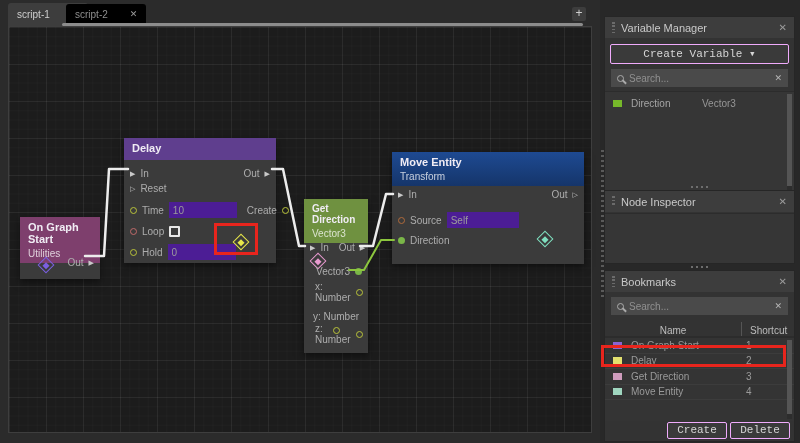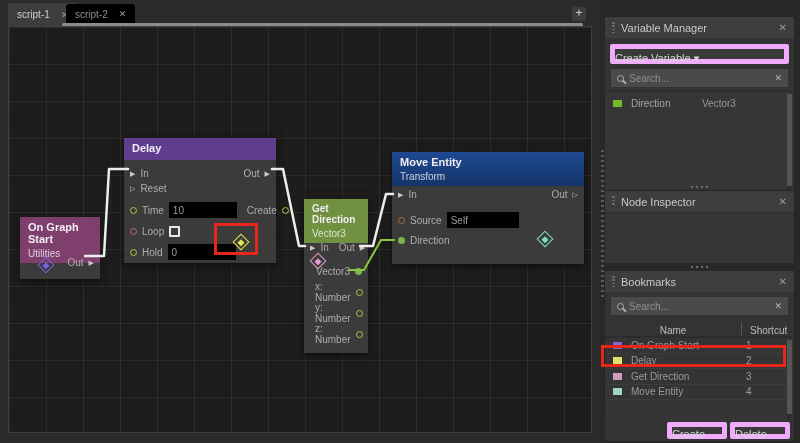--- a/index.html
+++ b/index.html
@@ -5,21 +5,21 @@
   * { box-sizing: border-box; margin: 0; padding: 0; }
   html,body { width:800px; height:443px; overflow:hidden; }
   body {
     position:relative; background:#2b2b2b;
     font-family:"Liberation Sans", sans-serif; color:#b5b5b5; font-size:10px;
     -webkit-font-smoothing:antialiased;
   }
 
   
   .tabbar { position:absolute; left:0; top:0; width:600px; height:26px; }
-  .tab { position:absolute; top:3px; height:23px; display:flex; align-items:center; gap:11px;
+  .tab { position:absolute; top:3px; height:23px; display:flex; align-items:center; gap:22px;
          padding:0 9px; border-radius:3px 3px 0 0; cursor:pointer; }
   .tab .tlabel { font-size:10px; }
   .tab .tclose { font-size:9px; color:#9a9a9a; }
   .tab.active { background:#3d3d3d; color:#cfcfcf; }
   .tab.inactive { background:#000000; color:#8f8f8f; top:4px; height:20px; }
   .tab1 { left:8px; }
   .tab2 { left:66px; }
   .add-tab { position:absolute; right:14px; top:7px; width:14px; height:14px; background:#3d3d3d;
              border-radius:2px; color:#cfcfcf; font-size:12px; line-height:13px; text-align:center; cursor:pointer; }
   .hscroll { position:absolute; left:62px; top:23px; width:521px; height:3px; background:#8c8c8c; border-radius:2px; }
@@ -41,21 +41,21 @@
   .nhead { padding:4px 8px; color:#efeaf2; }
   .nhead .ntitle { font-weight:bold; font-size:11px; color:#f0ecf4; }
   .nhead .nsub { font-size:10px; color:rgba(255,255,255,.75); margin-top:3px; }
   .node .row { position:absolute; left:0; right:0; display:flex; align-items:center; gap:5px; padding:0 6px; height:14px; }
 
   .exec { font-size:7px; line-height:7px; color:#c9c9c9; }
   .circ { width:7px; height:7px; border-radius:50%; border:1px solid #999; flex:0 0 auto; }
   .circ.fill { border:none; }
   .spacer { flex:1; }
 
-  .ninput { background:#000000; border:none; color:#9c9c9c; font-size:10px; height:16px;
+  .ninput { background:#4c1d95; border:none; color:#9c9c9c; font-size:10px; height:16px;
             padding:5px 4px; font-family:"Liberation Sans",sans-serif; }
   .checkbox { width:11px; height:11px; border:2px solid #e8e8e8; border-radius:1px; background:transparent; }
 
   .diamond { position:absolute; width:12px; height:12px; border:1.5px solid currentColor; transform:rotate(45deg); }
   .diamond::after { content:""; position:absolute; inset:2.5px; background:currentColor; }
 
   .wires { position:absolute; inset:0; pointer-events:none; }
   .hlbox { position:absolute; border:3px solid #e8251d; }
 
   
@@ -68,22 +68,22 @@
   
   .sidebar { position:absolute; left:600px; top:0; width:200px; height:443px; background:#282828; }
   .side-handle { position:absolute; left:1px; top:150px; width:3px; height:150px;
                  background:repeating-linear-gradient(#5a5a5a 0 2px, transparent 2px 5px); }
   .panel { position:absolute; left:4px; width:191px; background:#333; border:1px solid #262626; }
   .phead { height:21px; background:#3d3d3d; display:flex; align-items:center; padding:0 7px; gap:6px; }
   .phead .ptitle { font-size:11px; color:#c9c9c9; flex:1; }
   .phead .pclose { color:#9a9a9a; font-size:10px; cursor:pointer; }
   .hdots { width:3px; height:11px; background:repeating-linear-gradient(#6b6b6b 0 1.5px, transparent 1.5px 3.5px); }
 
-  .btn { background:#3a3a3a; border:5px solid #f0abfc; border-radius:2px; color:#d6d6d6;
-         font-size:11px; text-align:left; cursor:pointer; font-family:Liberation Sans, sans-serif; }
+  .btn { background:#3a3a3a; border:1px solid #f0abfc; border-radius:2px; color:#d6d6d6;
+         font-size:11px; text-align:center; cursor:pointer; font-family:Liberation Mono, monospace; }
   .create-var { display:block; width:179px; height:20px; margin:6px auto 0; line-height:18px; }
 
   .searchbox { height:18px; margin:5px 6px 0; background:#4a4a4a; display:flex; align-items:center; padding:0 6px; gap:5px; }
   .mag { width:7px; height:7px; border:1.5px solid #aaa; border-radius:50%; position:relative; flex:0 0 auto; }
   .mag::after { content:""; position:absolute; width:5px; height:1.5px; background:#aaa;
                 transform:rotate(45deg); right:-4px; bottom:-2px; }
   .searchbox input { flex:1; background:transparent; border:none; outline:none; color:#bbb;
                      font-size:10px; font-family:"Liberation Sans",sans-serif; }
   .searchbox input::placeholder { color:#909090; }
   .sclear { color:#b5b5b5; font-size:9px; cursor:pointer; }
@@ -196,21 +196,21 @@
     <div class="row" style="top:65px;">
       <span class="spacer"></span>
       <span>Vector3</span>
       <span class="circ fill" style="background: rgb(122, 182, 72);"></span>
     </div>
     <div class="row" style="top:86px;">
       <span class="spacer"></span>
       <span>x: Number</span>
       <span class="circ" style="border-color: rgb(185, 195, 58);"></span>
     </div>
-    <div class="row" style="top:107px;">
+    <div class="row" style="top:107px;flex-direction:column;">
       <span class="spacer"></span>
       <span>y: Number</span>
       <span class="circ" style="border-color: rgb(185, 195, 58);"></span>
     </div>
     <div class="row" style="top:128px;">
       <span class="spacer"></span>
       <span>z: Number</span>
       <span class="circ" style="border-color: rgb(185, 195, 58);"></span>
     </div>
   </div>

